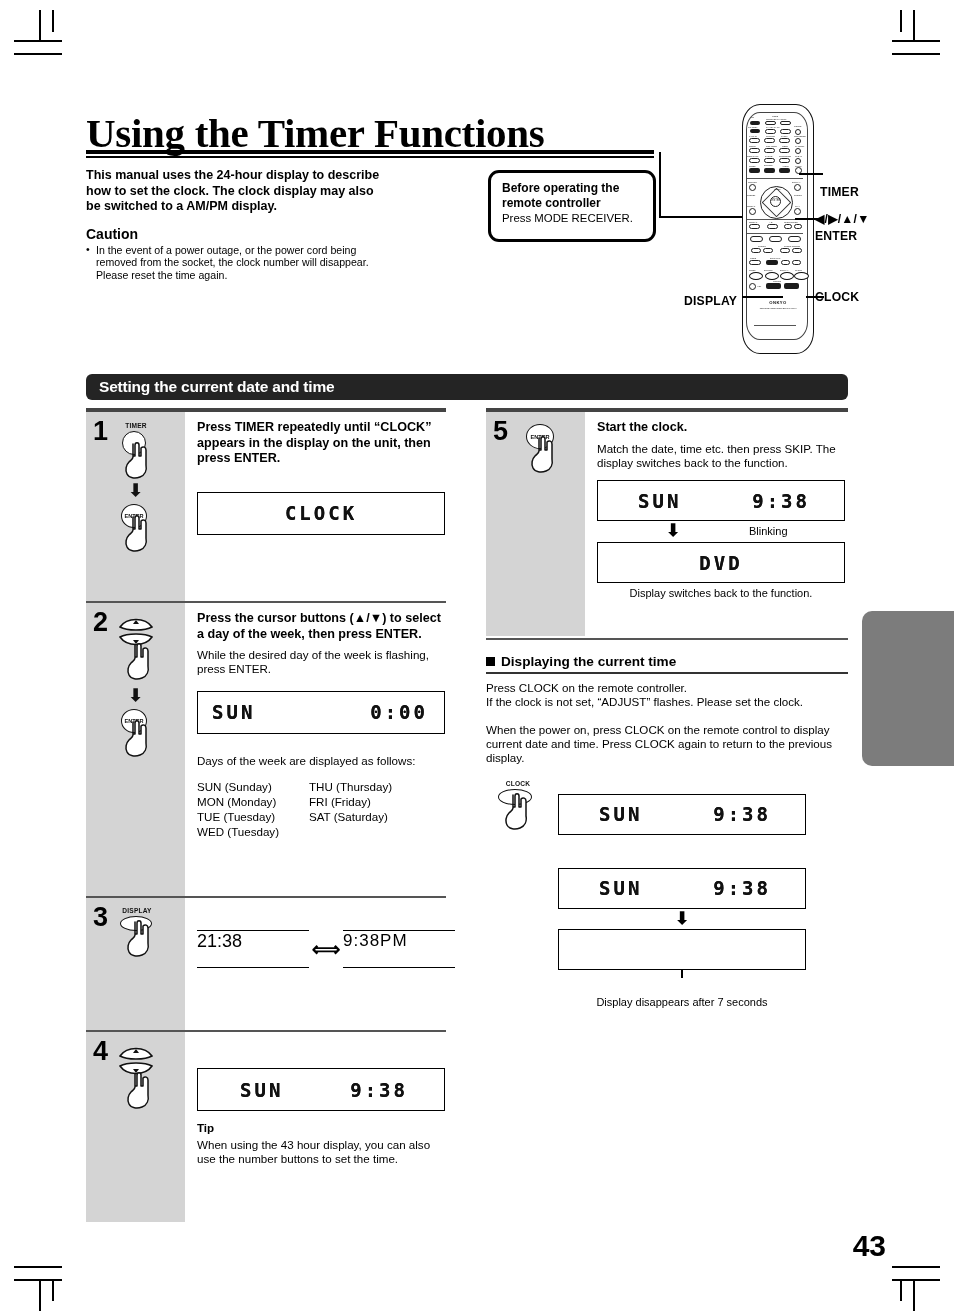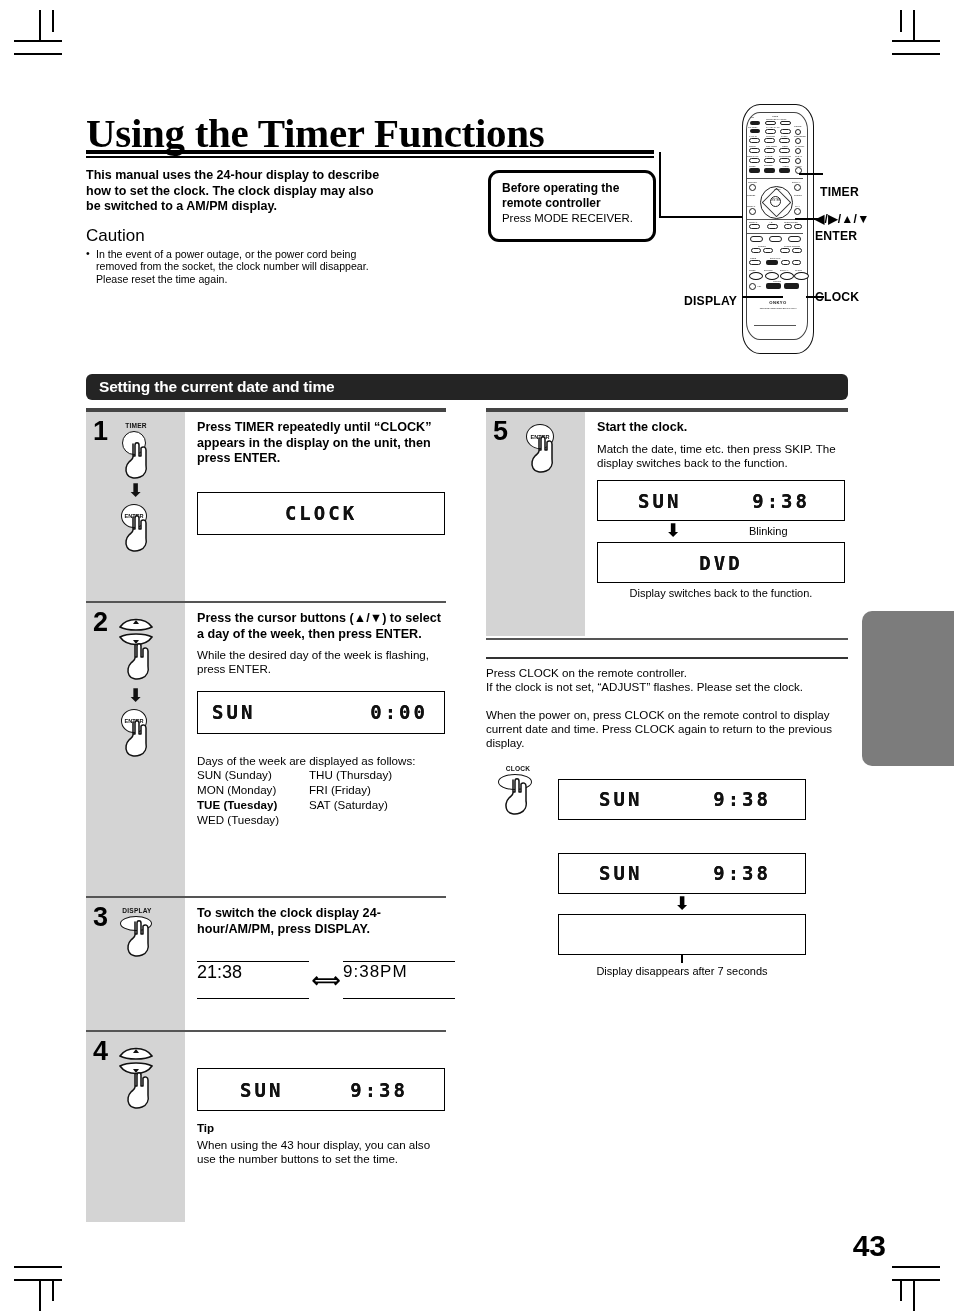--- a/index.html
+++ b/index.html
@@ -16,21 +16,21 @@
     font-family:"Liberation Serif",serif;font-weight:bold;
     font-size:41px;line-height:48px;letter-spacing:-0.3px;
   }
   #title-rule{position:absolute;left:86px;top:150px;width:568px;}
   #title-rule .r1{height:4px;background:#000;}
   #title-rule .r2{height:2px;background:#000;margin-top:2px;}
 
   
   #intro{position:absolute;left:86px;top:168px;width:300px;}
   #intro .lead{font-size:12.5px;font-weight:bold;line-height:15.5px;}
-  #intro .caution-h{font-size:17px;font-weight:normal;margin-top:11px;}
+  #intro .caution-h{font-size:14px;font-weight:bold;margin-top:11px;}
   #intro ul{list-style:none;margin:2px 0 0 0;padding:0;}
   #intro li{font-size:10.6px;line-height:12.6px;padding-left:10px;position:relative;margin-bottom:3px;}
   #intro li:before{content:"\2022";position:absolute;left:0;top:-0.5px;}
 
   
   #before-box{
     position:absolute;left:488px;top:170px;width:168px;height:72px;
     border:3px solid #000;border-radius:11px;box-sizing:border-box;
     padding:8px 9px 0 11px;background:#fff;
   }
@@ -362,25 +362,25 @@
       </svg>
     </div>
     <div class="content">
       <div class="ctitle">Press the cursor buttons (▲/▼) to select a day of the week, then press ENTER.</div>
       <div class="cbody">While the desired day of the week is flashing, press ENTER.</div>
       <div class="lcd" style="margin-top:14px;width:248px;height:43px;">
         <div class="seg l">SUN</div>
         <div class="seg r">0:00</div>
       </div>
       <div class="cbody" style="margin-top:20px;">Days of the week are displayed as follows:</div>
-      <div style="display:flex;margin-top:0;">
+      <div style="display:flex;margin-top:12px;">
         <div style="width:112px;">
           <div class="cbody tight" style="margin-top:0;">SUN (Sunday)</div>
           <div class="cbody tight" style="margin-top:1px;">MON (Monday)</div>
-          <div class="cbody tight" style="margin-top:1px;font-weight:bold;">TUE (Tuesday)</div>
+          <div class="cbody tight" style="margin-top:1px;">TUE (Tuesday)</div>
           <div class="cbody tight" style="margin-top:1px;">WED (Tuesday)</div>
         </div>
         <div style="width:120px;">
           <div class="cbody tight" style="margin-top:0;">THU (Thursday)</div>
           <div class="cbody tight" style="margin-top:1px;">FRI (Friday)</div>
           <div class="cbody tight" style="margin-top:1px;">SAT (Saturday)</div>
         </div>
       </div>
     </div>
   </div>
@@ -389,21 +389,20 @@
   <div class="step" style="height:132px;">
     <div class="gutter">
       <div class="stepnum">3</div>
       <div class="g-lbl" style="left:26px;top:9px;width:50px;">DISPLAY</div>
       <div class="g-oval" style="left:34px;top:18px;width:30px;height:13px;"></div>
       <svg class="hand" style="left:40px;top:22px;" width="30" height="38" viewBox="0 0 30 38">
         <path d="M9 2 L9 15 C9 17 7 18 5 20 C2 23 1 28 3 32 C5 36 11 37 16 35 C21 33 23 28 22 23 L22 8 C22 5 19 4 17 6 L17 14 L15 14 L15 3 C15 0 11 0 11 3 L11 14 L9 14 Z" fill="#ffffff" stroke="#111" stroke-width="1.5" stroke-linejoin="round"></path>
       </svg>
     </div>
     <div class="content">
-      <div class="ctitle">To switch the clock display 24-hour/AM/PM, press DISPLAY.</div>
       <div style="display:flex;align-items:center;margin-top:24px;">
         <div style="width:112px;border-top:1.6px solid #000;border-bottom:1.6px solid #000;height:36px;position:relative;">
           <div class="seg center" style="font-size:18px;">21:38</div>
         </div>
         <div style="width:34px;text-align:center;font-size:20px;font-weight:bold;">⟺</div>
         <div style="width:112px;border-top:1.6px solid #000;border-bottom:1.6px solid #000;height:36px;position:relative;">
           <div class="seg center" style="font-size:17px;letter-spacing:1px;">9:38PM</div>
         </div>
       </div>
     </div>
@@ -464,20 +463,23 @@
       </div>
       <div class="lcd" style="margin-top:2px;width:248px;height:41px;">
         <div class="seg center">DVD</div>
       </div>
       <div class="cap" style="margin-top:4px;text-align:center;width:248px;">Display switches back to the function.</div>
     </div>
   </div>
   <div class="stepdiv" style="margin-top:2px;"></div>
 
   <div style="padding-top:14px;">
+    <div class="subhead">
+      <span class="sq"></span><span>Displaying the current time</span>
+    </div>
     <div class="subrule"></div>
 
     <div class="cbody" style="margin-top:7px;white-space:pre-line;width:358px;">Press CLOCK on the remote controller.
 If the clock is not set, “ADJUST” flashes. Please set the clock.</div>
     <div class="cbody" style="margin-top:14px;width:358px;">When the power on, press CLOCK on the remote control to display current date and time. Press CLOCK again to return to the previous display.</div>
 
     <div style="display:flex;align-items:flex-start;margin-top:14px;">
       <div style="width:72px;position:relative;height:66px;">
         <div class="g-lbl" style="left:8px;top:0;width:48px;">CLOCK</div>
         <div class="g-oval" style="left:12px;top:9px;width:32px;height:14px;"></div>
@@ -494,20 +496,20 @@
 
     <div class="lcd" style="width:248px;height:41px;margin:22px 0 0 72px;">
       <div class="seg l" style="left:40px;">SUN</div>
       <div class="seg r" style="right:34px;">9:38</div>
     </div>
     <div style="width:248px;margin-left:72px;text-align:center;font-size:17px;line-height:20px;font-weight:bold;">⬇</div>
     <div class="lcd" style="width:248px;height:41px;margin:0 0 0 72px;">
       <div class="seg center"></div>
     </div>
     <div style="width:2px;height:8px;background:#000;margin:0 0 0 195px;"></div>
-    <div class="cap" style="width:248px;margin-left:72px;text-align:center;margin-top:2px;">Display disappears after 7 seconds</div>
+    <div class="cap" style="width:248px;margin-left:72px;text-align:center;margin-top:18px;">Display disappears after 7 seconds</div>
   </div>
 
 </div>
 
 <div id="side-tab"></div>
 
 <div id="page-number">43</div>
 
 </body></html>

